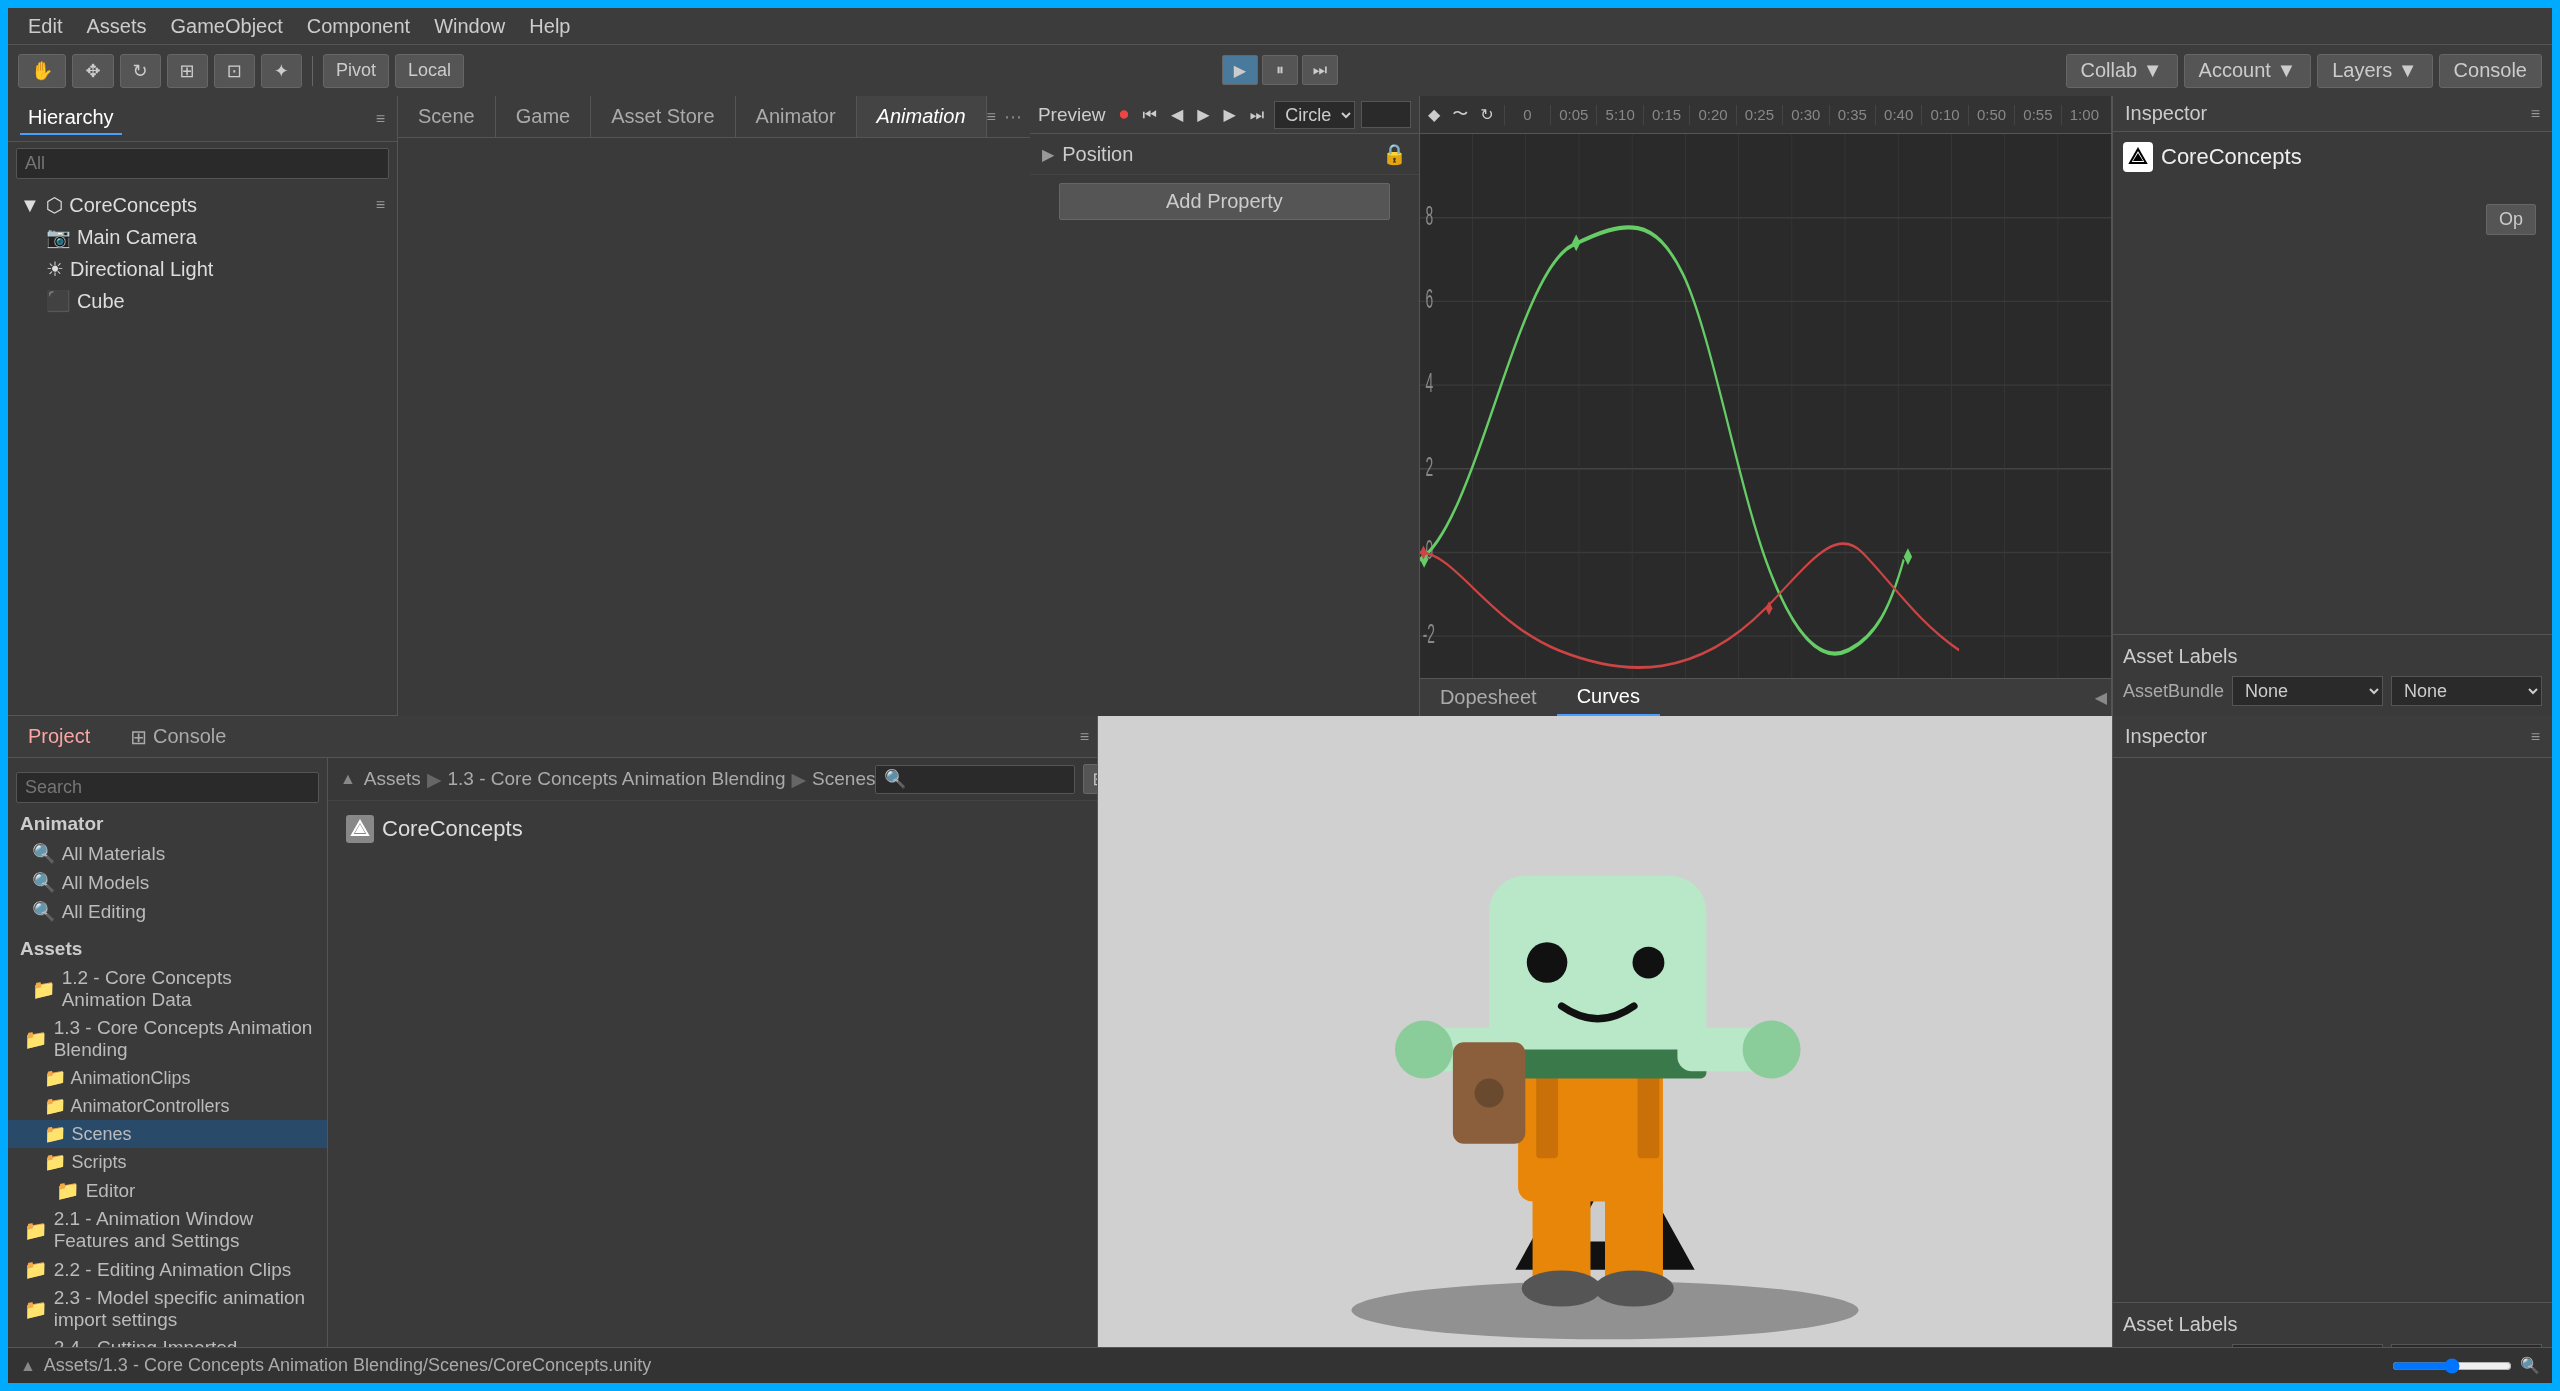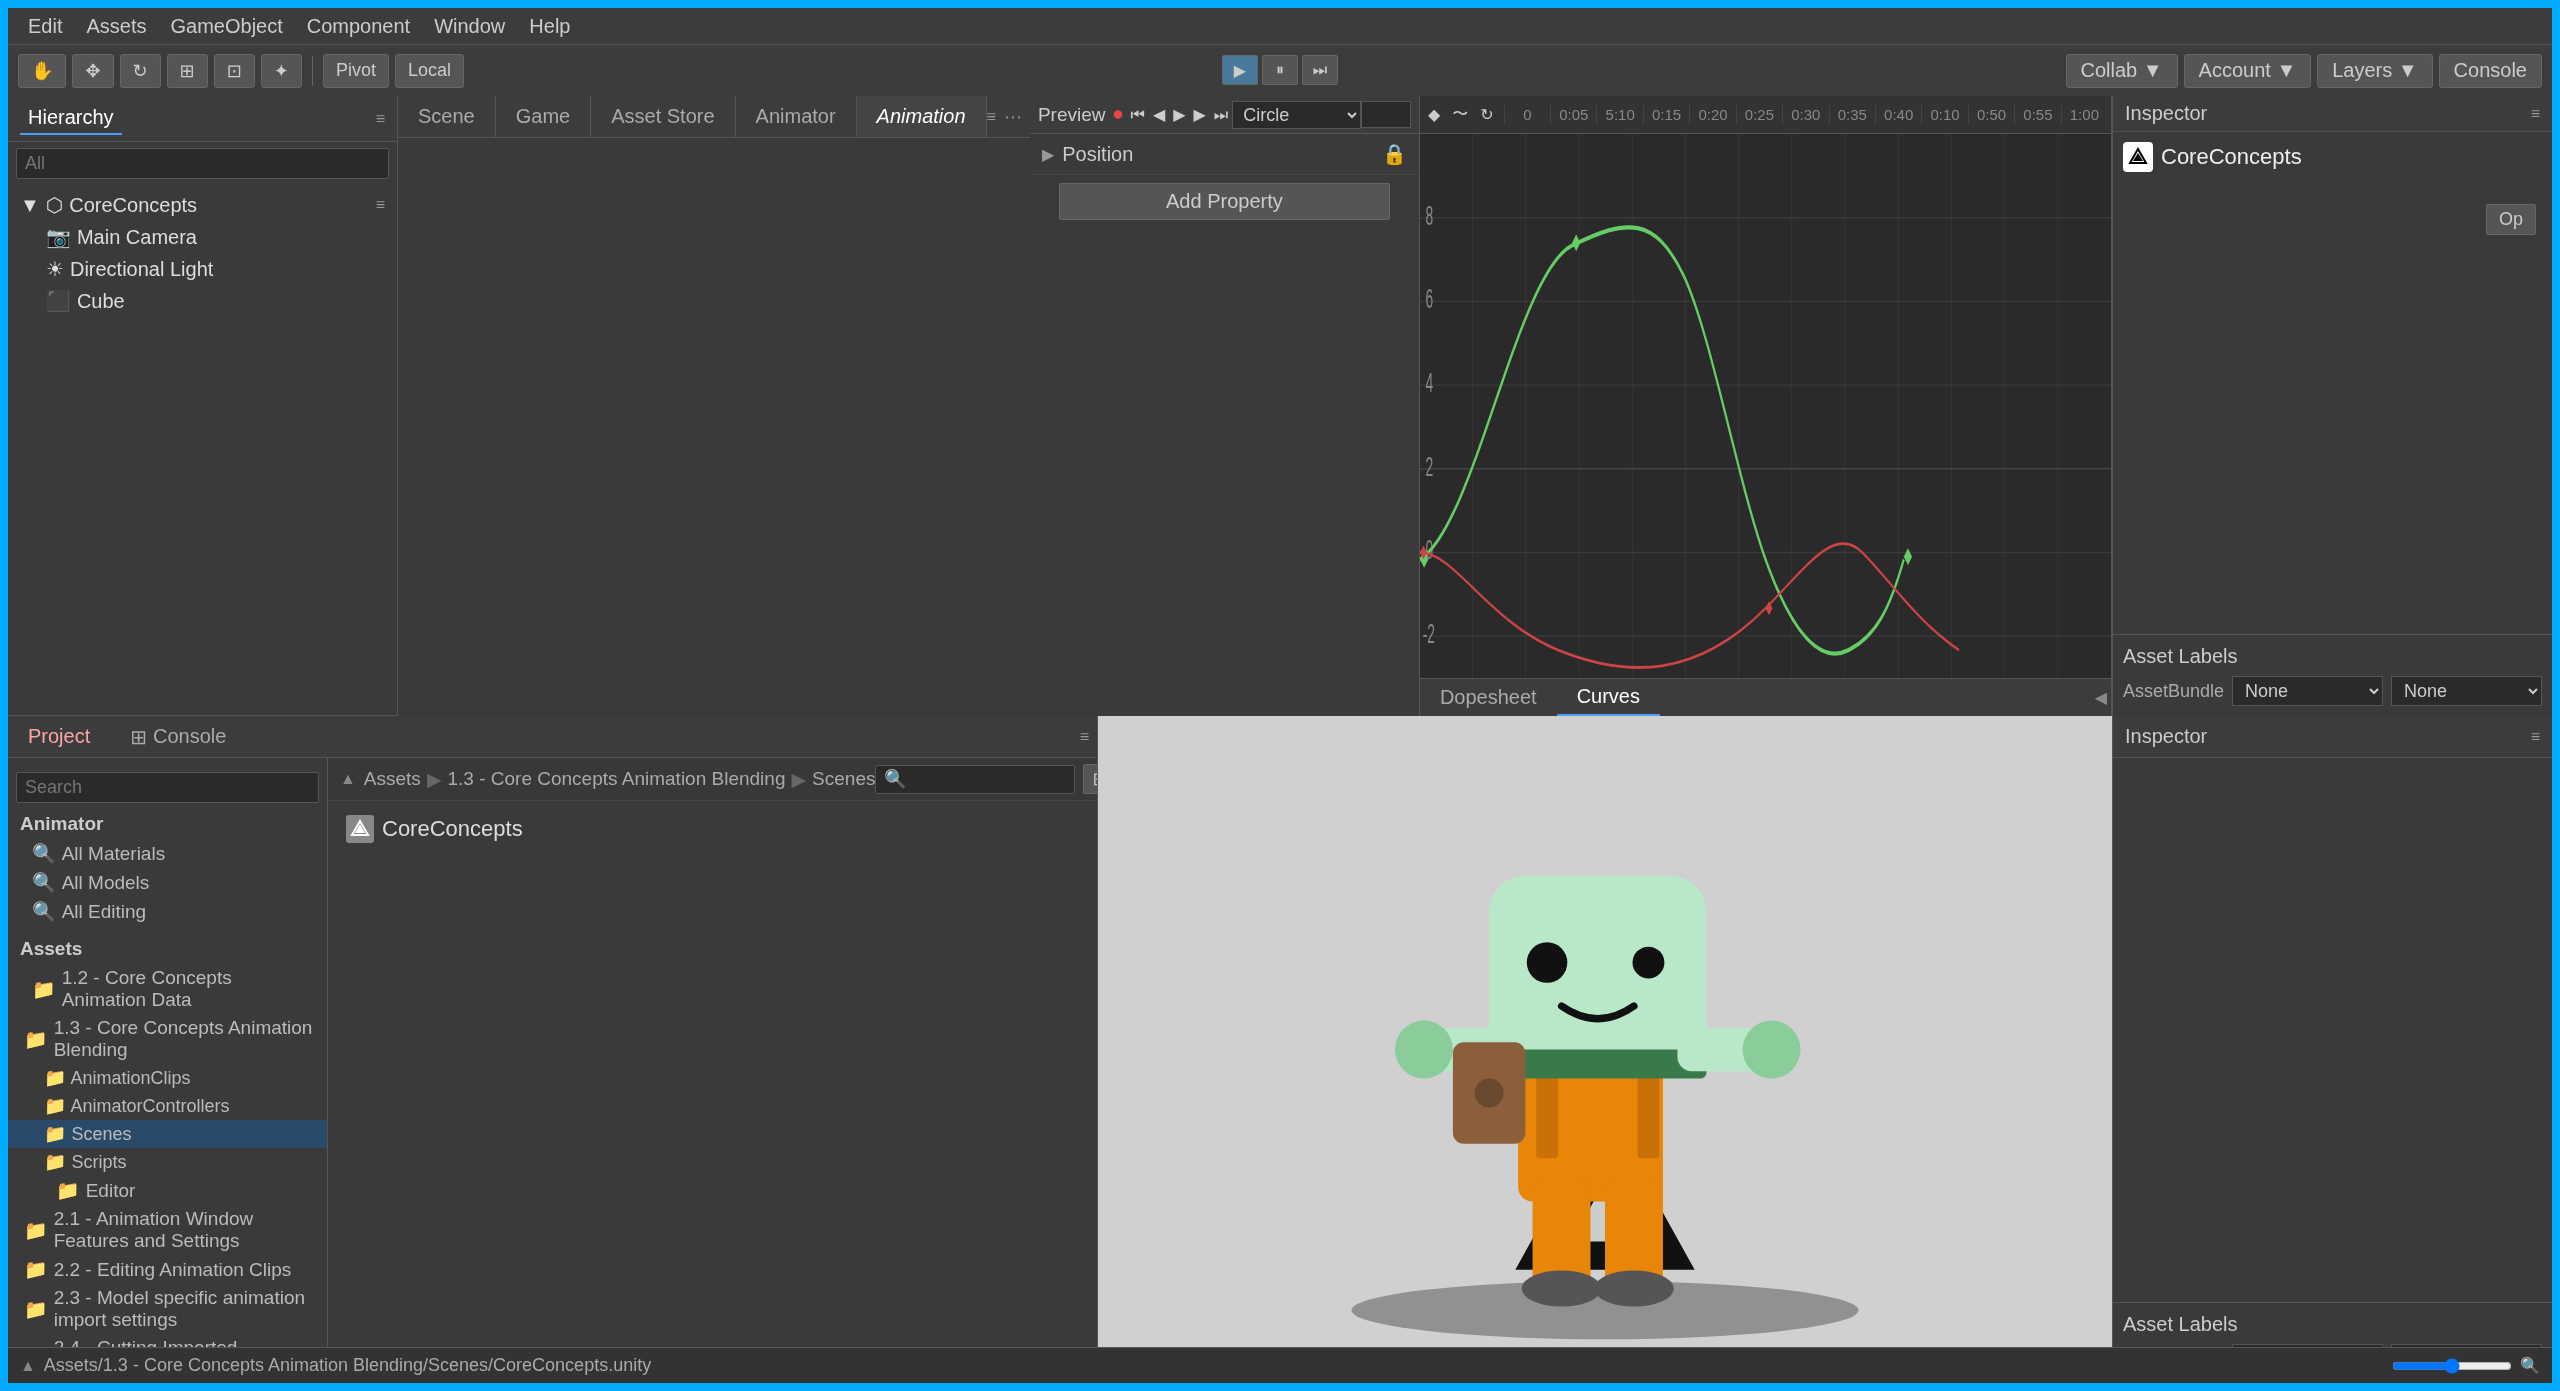--- a/index.html
+++ b/index.html
@@ -235,20 +235,21 @@
       flex-direction: column;
     }
 
     .anim-preview-bar {
       background: #3c3c3c;
       display: flex;
       align-items: center;
       height: 38px;
       padding: 0 8px;
       border-bottom: 1px solid #555;
+      gap: 6px;
       flex-shrink: 0;
     }
     .anim-preview-label {
       font-size: 19px;
       color: #ccc;
       margin-right: 4px;
     }
     .anim-control-btn {
       background: none;
       border: none;

